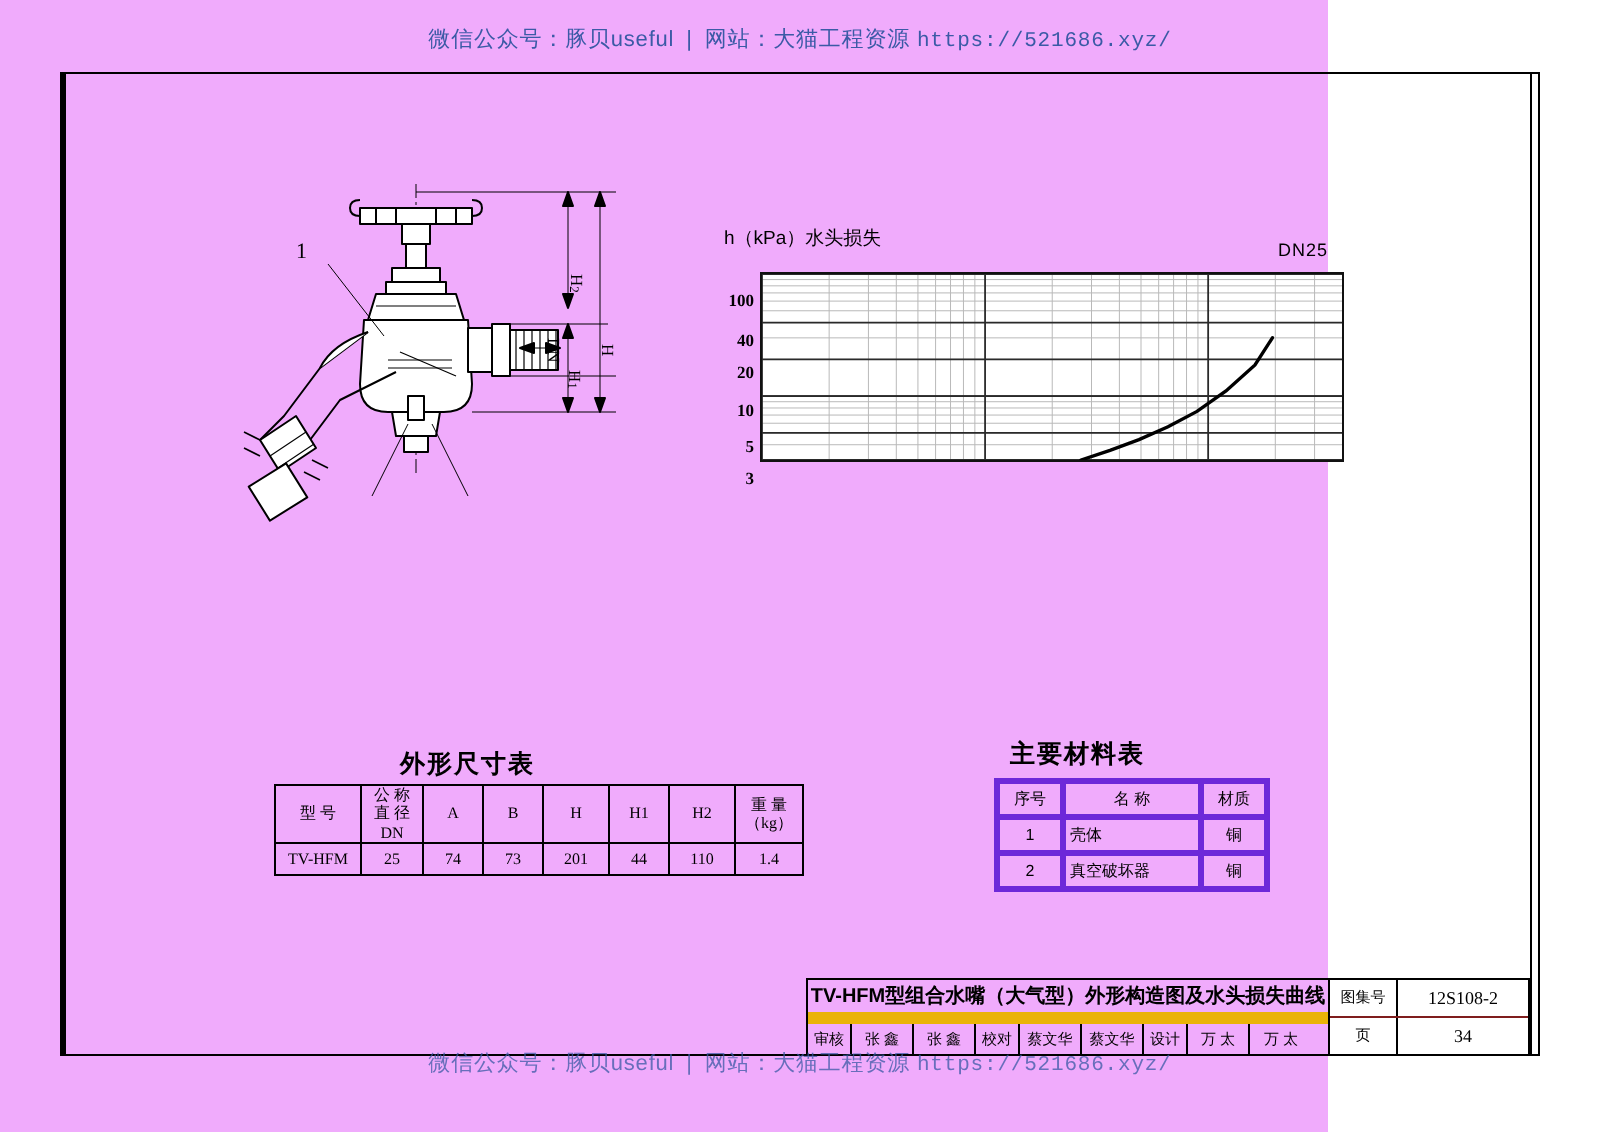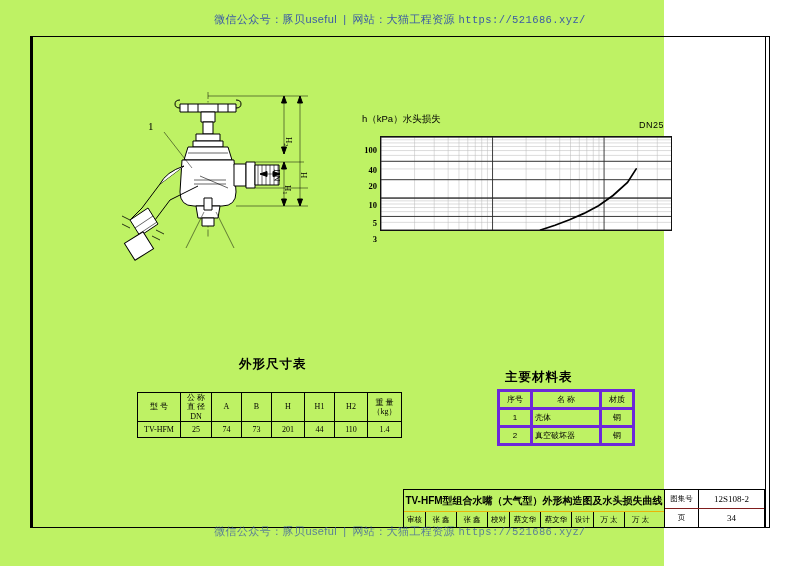--- a/index.html
+++ b/index.html
@@ -1,18 +1,18 @@
 <!DOCTYPE html>
 <html><head>
 <meta charset="utf-8">
 <style>
   html,body{margin:0;padding:0;background:#ffffff;}
   body{width:800px;height:566px;overflow:hidden;
        font-family:"Liberation Sans","DejaVu Sans",sans-serif;color:#000;}
-  #page{position:relative;width:664px;height:566px;background:#bef264;}
+  #page{position:relative;width:664px;height:566px;background:#f0abfc;}
 
   
   .wm{position:absolute;left:0;width:800px;text-align:center;
       color:#3b5aa6;font-size:11px;letter-spacing:.4px;white-space:nowrap;}
   .wm-top{top:12px;}
   .wm-bot{top:524px;opacity:.75;}
   .wm .sep{margin:0 6px;color:#3b5aa6;}
   .wm .url{font-family:"Liberation Mono","DejaVu Sans Mono",monospace;font-size:10.5px;}
 
   
@@ -38,21 +38,21 @@
   .chart-dn{position:absolute;left:639px;top:120px;font-size:9px;letter-spacing:.5px;}
   .chart-box{position:absolute;left:380px;top:136px;width:292px;height:95px;
              border:1px solid #111;box-sizing:border-box;background:#fff;overflow:hidden;}
   .chart-box svg{display:block;}
   .ylab{position:absolute;right:0;transform:translateY(-50%);
         font-size:8.5px;font-family:"Liberation Serif","DejaVu Serif",serif;text-align:right;}
   .ylab-col{position:absolute;left:356px;top:148px;width:21px;height:95px;font-weight:bold;}
 
   
   .tbl-heading{position:absolute;font-size:12.5px;font-weight:bold;letter-spacing:1px;}
-  .heading-dim{left:200px;top:356px;margin-left:39px;}
+  .heading-dim{left:200px;top:374px;}
   .heading-mat{left:505px;top:369px;}
 
   
   table{border-collapse:collapse;}
   .dim-table{position:absolute;left:137px;top:392px;}
   .dim-table td,.dim-table th{border:1px solid #000;font-size:8px;text-align:center;
       font-family:"Liberation Serif","DejaVu Serif",serif;padding:0;line-height:1.15;}
   .dim-table thead td{height:28px;font-weight:normal;}
   .dim-table tbody td{height:15px;}
   .w-model{width:42px;}.w-dn{width:30px;margin-left:22px;}.w-num{width:29px;}
@@ -67,21 +67,21 @@
   .mat-mat{width:26px;text-align:center;}
   .mat-table .hdr td{text-align:center;}
 
   .note{position:absolute;left:420px;top:449px;font-size:8.5px;white-space:nowrap;}
 
   
   .tb{position:absolute;left:403px;top:489px;width:362px;height:39px;
       border:1px solid #000;box-sizing:border-box;display:flex;}
   .tb-left{width:261px;display:flex;flex-direction:column;border-right:1px solid #000;box-sizing:border-box;}
   .tb-title{height:22px;display:flex;align-items:center;justify-content:center;
-            font-size:10px;font-weight:bold;border-bottom:1px solid #eab308;box-sizing:border-box;white-space:nowrap;}
+            font-size:10px;font-weight:bold;border-bottom:6px solid #eab308;box-sizing:border-box;white-space:nowrap;}
   .tb-sign{flex:1;display:flex;}
   .tb-sign div{display:flex;align-items:center;justify-content:center;
                font-size:7.5px;border-right:1px solid #000;box-sizing:border-box;white-space:nowrap;}
   .tb-sign div:last-child{border-right:none;}
   .sg-lbl{width:22px;}
   .sg-val{width:31px;}
   .tb-right{flex:1;display:flex;flex-direction:column;}
   .tb-rrow{flex:1;display:flex;border-bottom:1px solid #7f1d1d;box-sizing:border-box;}
   .tb-rrow:last-child{border-bottom:none;}
   .tb-rlbl{width:34px;display:flex;align-items:center;justify-content:center;

